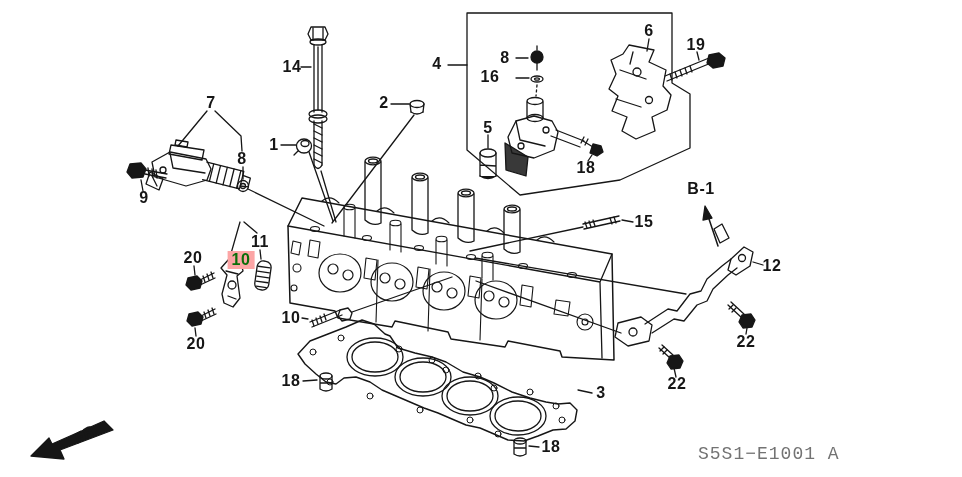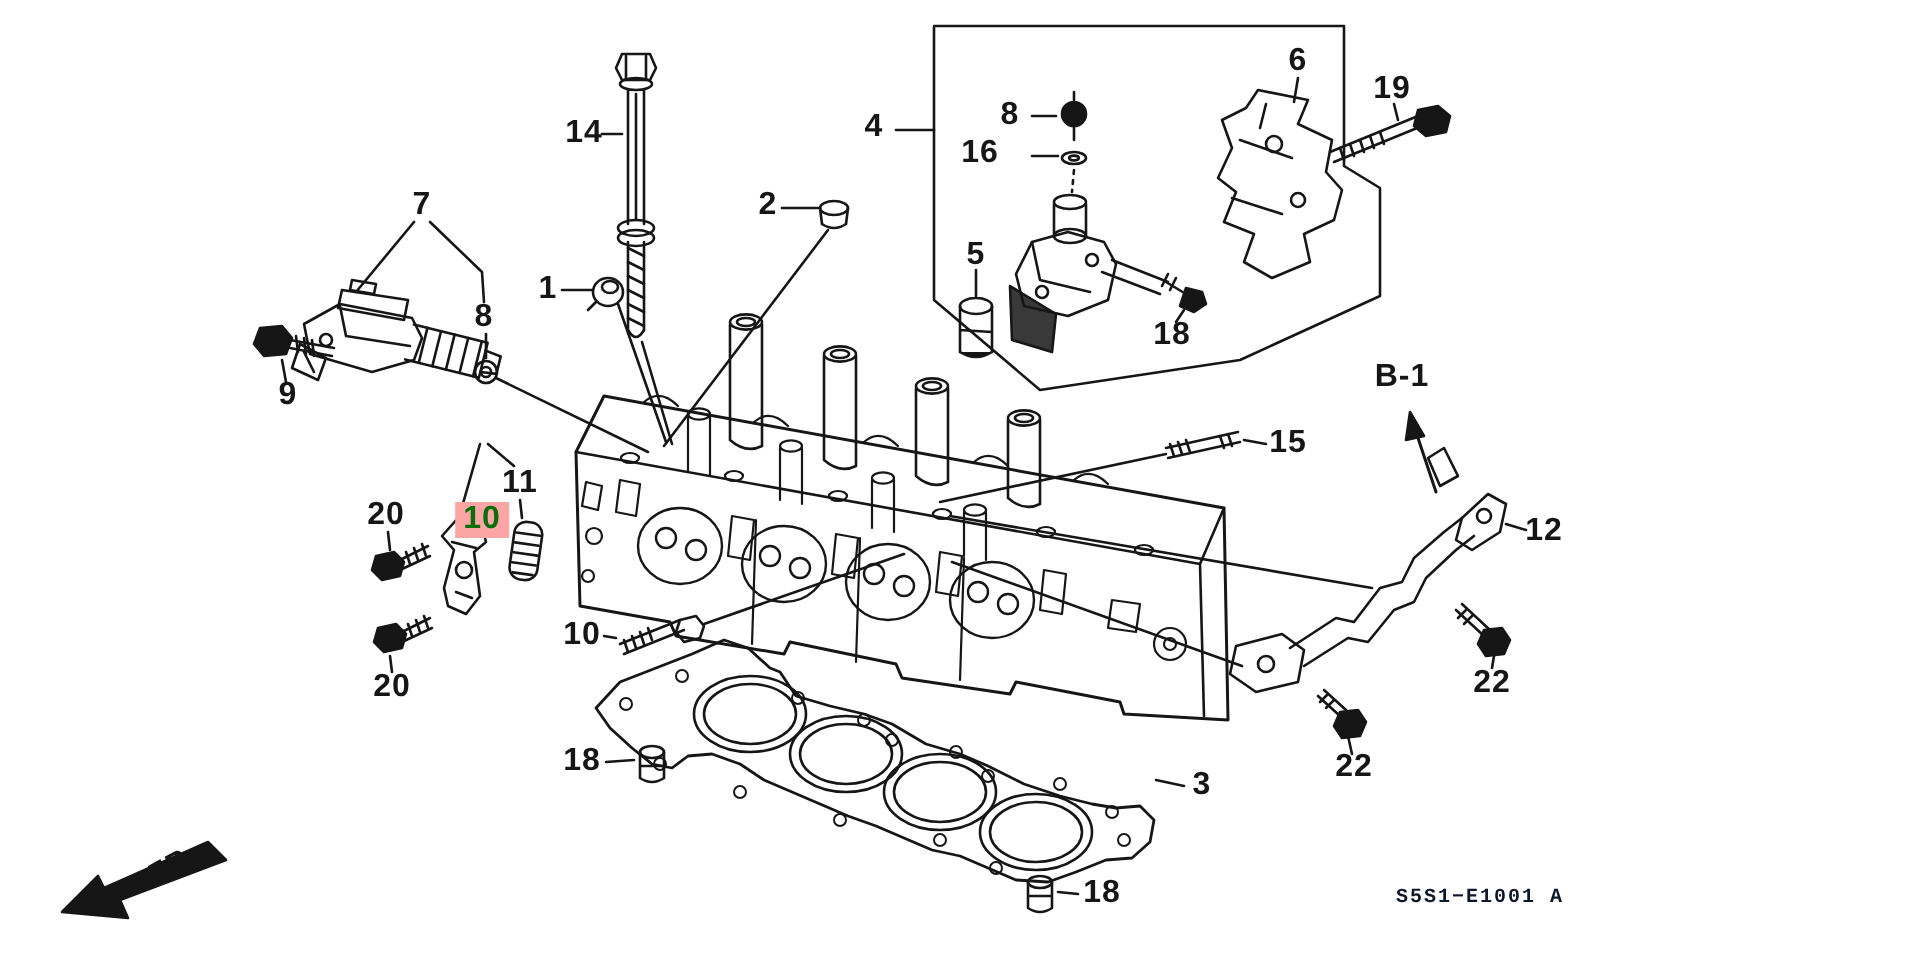--- a/index.html
+++ b/index.html
@@ -5,21 +5,21 @@
   html,body{margin:0;padding:0;background:#fff;}
   #page{position:relative;width:962px;height:477px;background:#ffffff;overflow:hidden;
         font-family:"Liberation Sans",sans-serif;}
   svg{position:absolute;left:0;top:0;}
   .lbl{position:absolute;transform:translate(-50%,-50%);font-weight:700;font-size:16px;
        color:#161616;letter-spacing:.5px;white-space:nowrap;line-height:1;}
   .hl{background:#fca5a5;color:#0a6e0a;padding:1px 4px;margin-top:48px;}
   .b1{font-size:16px;}
   .fr{font-size:15px;transform:translate(-50%,-50%) rotate(-29deg);font-style:italic;}
   .code{position:absolute;left:698px;top:444px;transform:none;font-family:"Liberation Mono",monospace;
-        font-weight:700;font-size:10px;letter-spacing:1px;color:#0f172a;}
+        font-weight:400;font-size:18px;letter-spacing:1px;color:#737373;}
 </style>
 </head>
 <body>
 
 <div id="page">
 
 <svg width="962" height="477" viewBox="0 0 962 477">
 <g stroke="#161616" stroke-width="1.3" fill="none" stroke-linecap="round" stroke-linejoin="round">
 
   <g>

